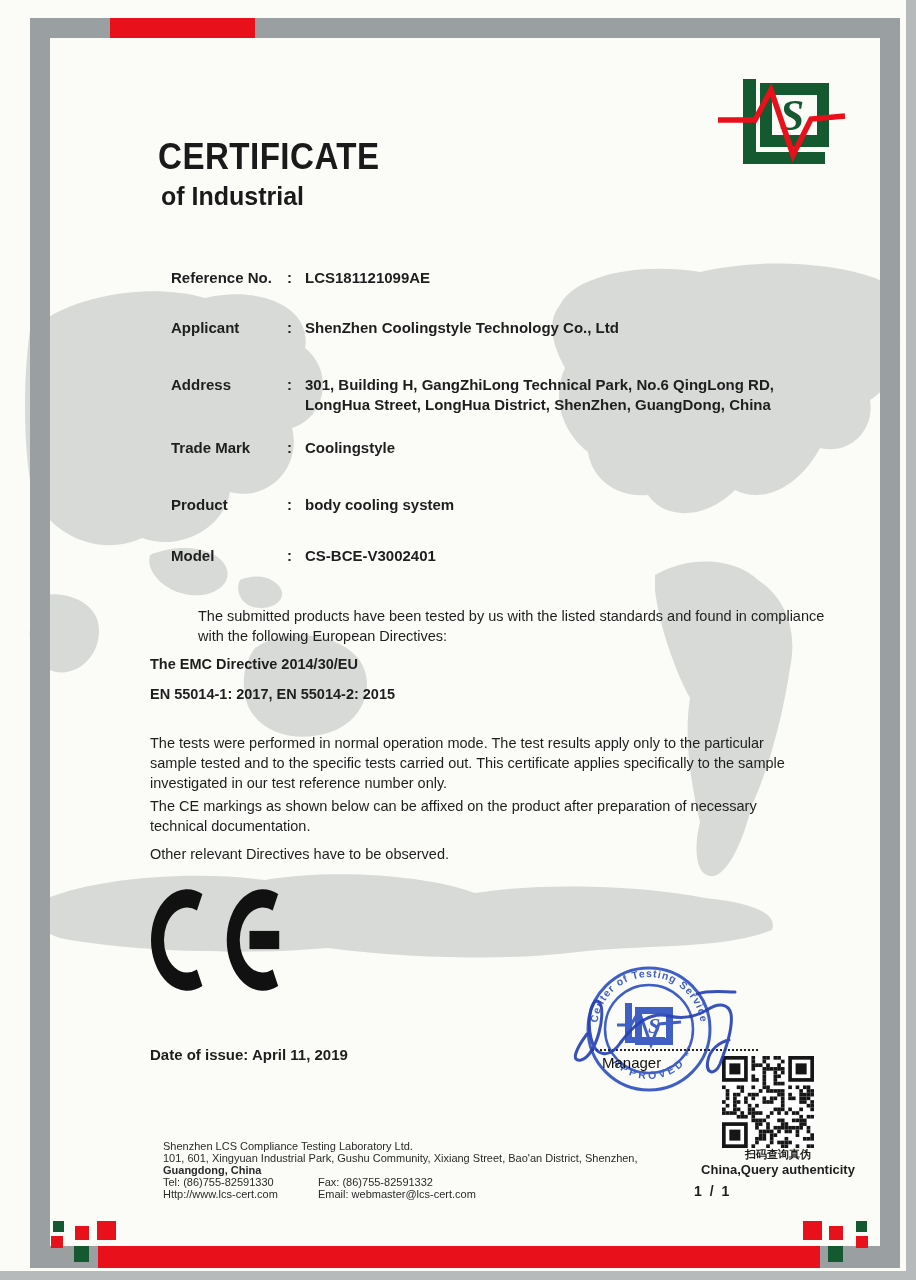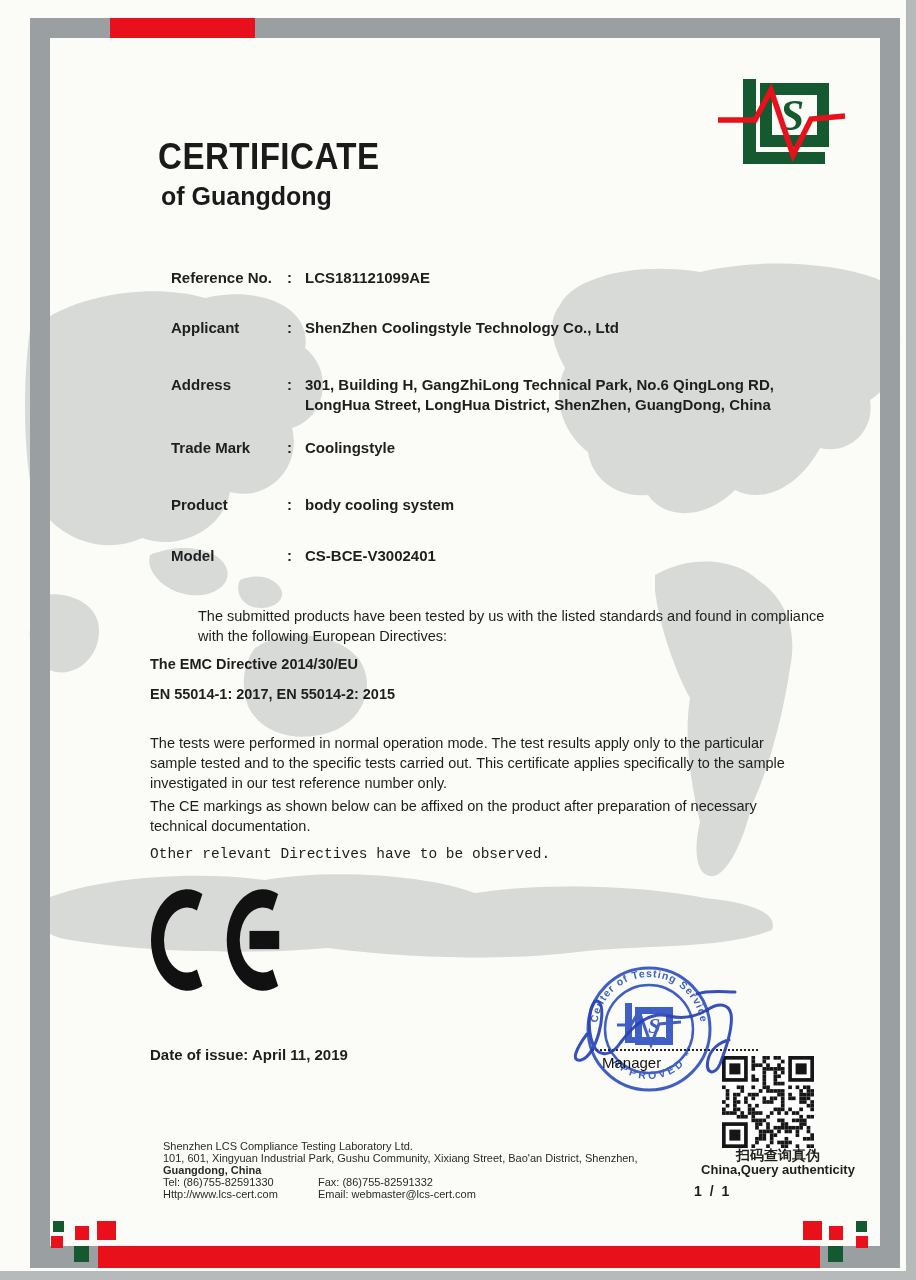--- a/index.html
+++ b/index.html
@@ -24,21 +24,21 @@
   .frow{position:absolute;left:150px;width:660px;font-size:15px;font-weight:bold;line-height:20px;}
   .flabel{position:absolute;left:0;top:0;white-space:nowrap;margin-left:21px;}
   .fcolon{position:absolute;left:137px;top:0;}
   .fvalue{position:absolute;left:155px;top:0;width:500px;}
   .para{position:absolute;left:150px;width:655px;font-size:14.5px;line-height:20px;}
   .bold{font-weight:bold;}
   .date{left:150px;top:1046px;font-size:15px;font-weight:bold;}
   .sigline{left:592px;top:1049px;width:166px;border-top:2px dotted #222;z-index:7;}
   .manager{left:602px;top:1054px;font-size:15px;color:#111;z-index:7;}
   .qrbox{left:722px;top:1056px;z-index:5;}
-  .qrzh{left:716px;top:1147px;width:124px;text-align:center;font-size:14px;font-weight:bold;z-index:5;}
+  .qrzh{left:716px;top:1147px;width:124px;text-align:center;font-size:11px;font-weight:bold;z-index:5;}
   .qren{left:698px;top:1162px;width:160px;text-align:center;font-size:13px;font-weight:bold;z-index:5;}
   .foot{position:absolute;font-size:11px;line-height:11px;color:#2a2a2a;z-index:5;white-space:nowrap;}
   .pageno{left:694px;top:1183px;font-size:14px;font-weight:bold;letter-spacing:2px;z-index:5;}
   .stamp{left:583px;top:963px;z-index:6;opacity:.9;}
   .sig{left:557px;top:982px;z-index:8;opacity:.92;}
 </style>
 </head>
 <body>
 
 <div class="page">
@@ -81,21 +81,21 @@
     <g fill="#14592f">
       <rect x="31" y="7" width="13" height="85"></rect>
       <rect x="31" y="80" width="82" height="12"></rect>
       <path fill-rule="evenodd" d="M48,11 H117 V75 H48 Z M60,23 H105 V63 H60 Z"></path>
     </g>
     <text x="80" y="58" font-size="44" font-weight="bold" font-style="italic" font-family="Liberation Serif, serif" fill="#14592f" text-anchor="middle">S</text>
     <polyline points="6,48 43,48 59,18 81,83 99,47 133,44" fill="none" stroke="#e8101a" stroke-width="5.5"></polyline>
   </svg>
 
   <div class="abs content title1">CERTIFICATE</div>
-  <div class="abs content title2">of Guangdong</div>
+  <div class="abs content title2">of Industrial</div>
 
   <div class="frow content" style="top:268px;">
     <span class="flabel">Reference No.</span>
     <span class="fcolon">:</span>
     <span class="fvalue">LCS181121099AE</span>
   </div>
   <div class="frow content" style="top:318px;">
     <span class="flabel">Applicant</span>
     <span class="fcolon">:</span>
     <span class="fvalue">ShenZhen Coolingstyle Technology Co., Ltd</span>
@@ -122,21 +122,21 @@
     <span class="flabel">Model</span>
     <span class="fcolon">:</span>
     <span class="fvalue">CS-BCE-V3002401</span>
   </div>
 
   <div class="para content" style="top:606px;margin-left:48px;">The submitted products have been tested by us with the listed standards and found in compliance with the following European Directives:</div>
   <div class="para content bold" style="top:654px;">The EMC Directive 2014/30/EU</div>
   <div class="para content bold" style="top:684px;">EN 55014-1: 2017, EN 55014-2: 2015</div>
   <div class="para content" style="top:733px;">The tests were performed in normal operation mode. The test results apply only to the particular sample tested and to the specific tests carried out. This certificate applies specifically to the sample investigated in our test reference number only.</div>
   <div class="para content" style="top:796px;">The CE markings as shown below can be affixed on the product after preparation of necessary technical documentation.</div>
-  <div class="para content" style="top:844px;font-family:Liberation Mono, monospace;">Other relevant Directives have to be observed.</div>
+  <div class="para content" style="top:844px;">Other relevant Directives have to be observed.</div>
 
   <svg class="abs content" style="left:150px;top:888px;" width="150" height="104" viewBox="0 0 202 100" preserveAspectRatio="none">
     <g fill="none" stroke="#111" stroke-width="17.5">
       <path d="M 66.9,13.7 A 40,40 0 1 0 66.9,86.3"></path>
       <path d="M 168.9,13.7 A 40,40 0 1 0 168.9,86.3"></path>
       <path d="M 134,50 L 174,50"></path>
     </g>
   </svg>
 
   <div class="abs content date">Date of issue: April 11, 2019</div>

